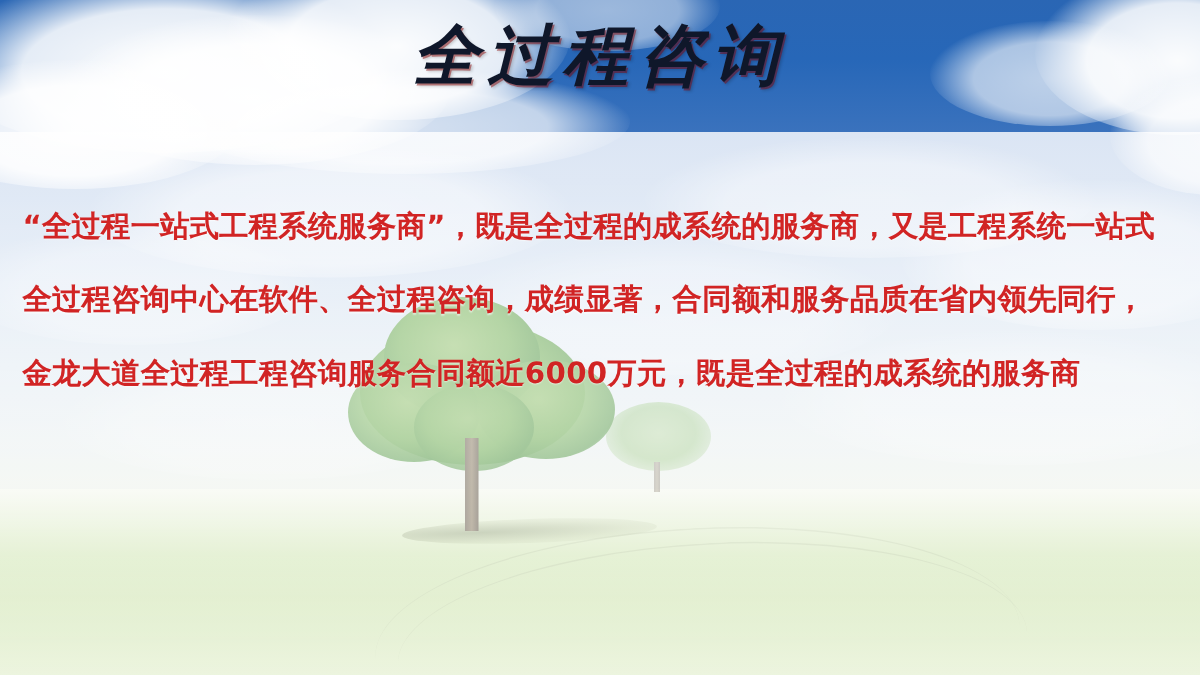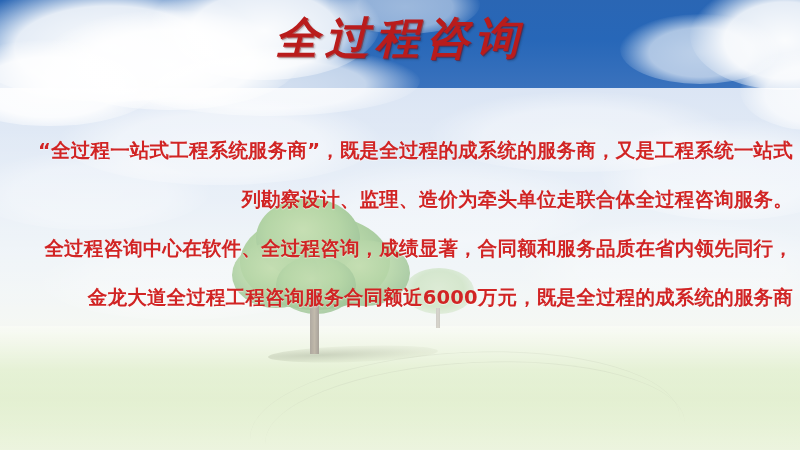--- a/index.html
+++ b/index.html
@@ -114,40 +114,40 @@
   
   #title {
     position: absolute;
     left: 0; top: 10px; width: 800px;
     text-align: center;
     font-family: "DejaVu Sans", "Liberation Sans", sans-serif;
     font-size: 44px;
     font-weight: bold;
     font-style: italic;
     letter-spacing: 6px;
-    color: #b91c1c;
+    color: #0f172a;
     text-shadow: 1px 1px 0 rgba(140,0,0,.45), 2px 2px 2px rgba(0,0,0,.18);
     line-height: 1.25;
     white-space: nowrap;
   }
 
   
   #body-text {
     position: absolute;
     left: 15px; top: 126px; width: 778px;
     color: #d12424;
     font-family: "DejaVu Sans", "Liberation Sans", sans-serif;
     font-size: 19.5px;
     font-weight: bold;
     line-height: 49px;
     letter-spacing: .2px;
     text-shadow: 0 1px 1px rgba(255,255,255,.55);
     white-space: nowrap;
   }
-  #body-text .line { display: block; height: 49px; text-align: right; }
+  #body-text .line { display: block; height: 49px; }
 </style>
 </head>
 <body>
 
 <div id="slide">
 
   <div class="bg-layer">
     <div class="sky-deep"></div>
     <div class="sky-pale"></div>
 
@@ -188,18 +188,17 @@
       <div class="trunk"></div>
     </div>
 
     <div class="photo-wash"></div>
   </div>
 
   <div id="title">全过程咨询</div>
 
   <div id="body-text">
     <span class="line">“全过程一站式工程系统服务商”，既是全过程的成系统的服务商，又是工程系统一站式</span>
-    <span class="line">列勘察设计、监理、造价为牵头单位走联合体全过程咨询服务。</span>
     <span class="line">全过程咨询中心在软件、全过程咨询，成绩显著，合同额和服务品质在省内领先同行，</span>
     <span class="line">金龙大道全过程工程咨询服务合同额近6000万元，既是全过程的成系统的服务商</span>
   </div>
 
 </div>
 
 </body></html>

